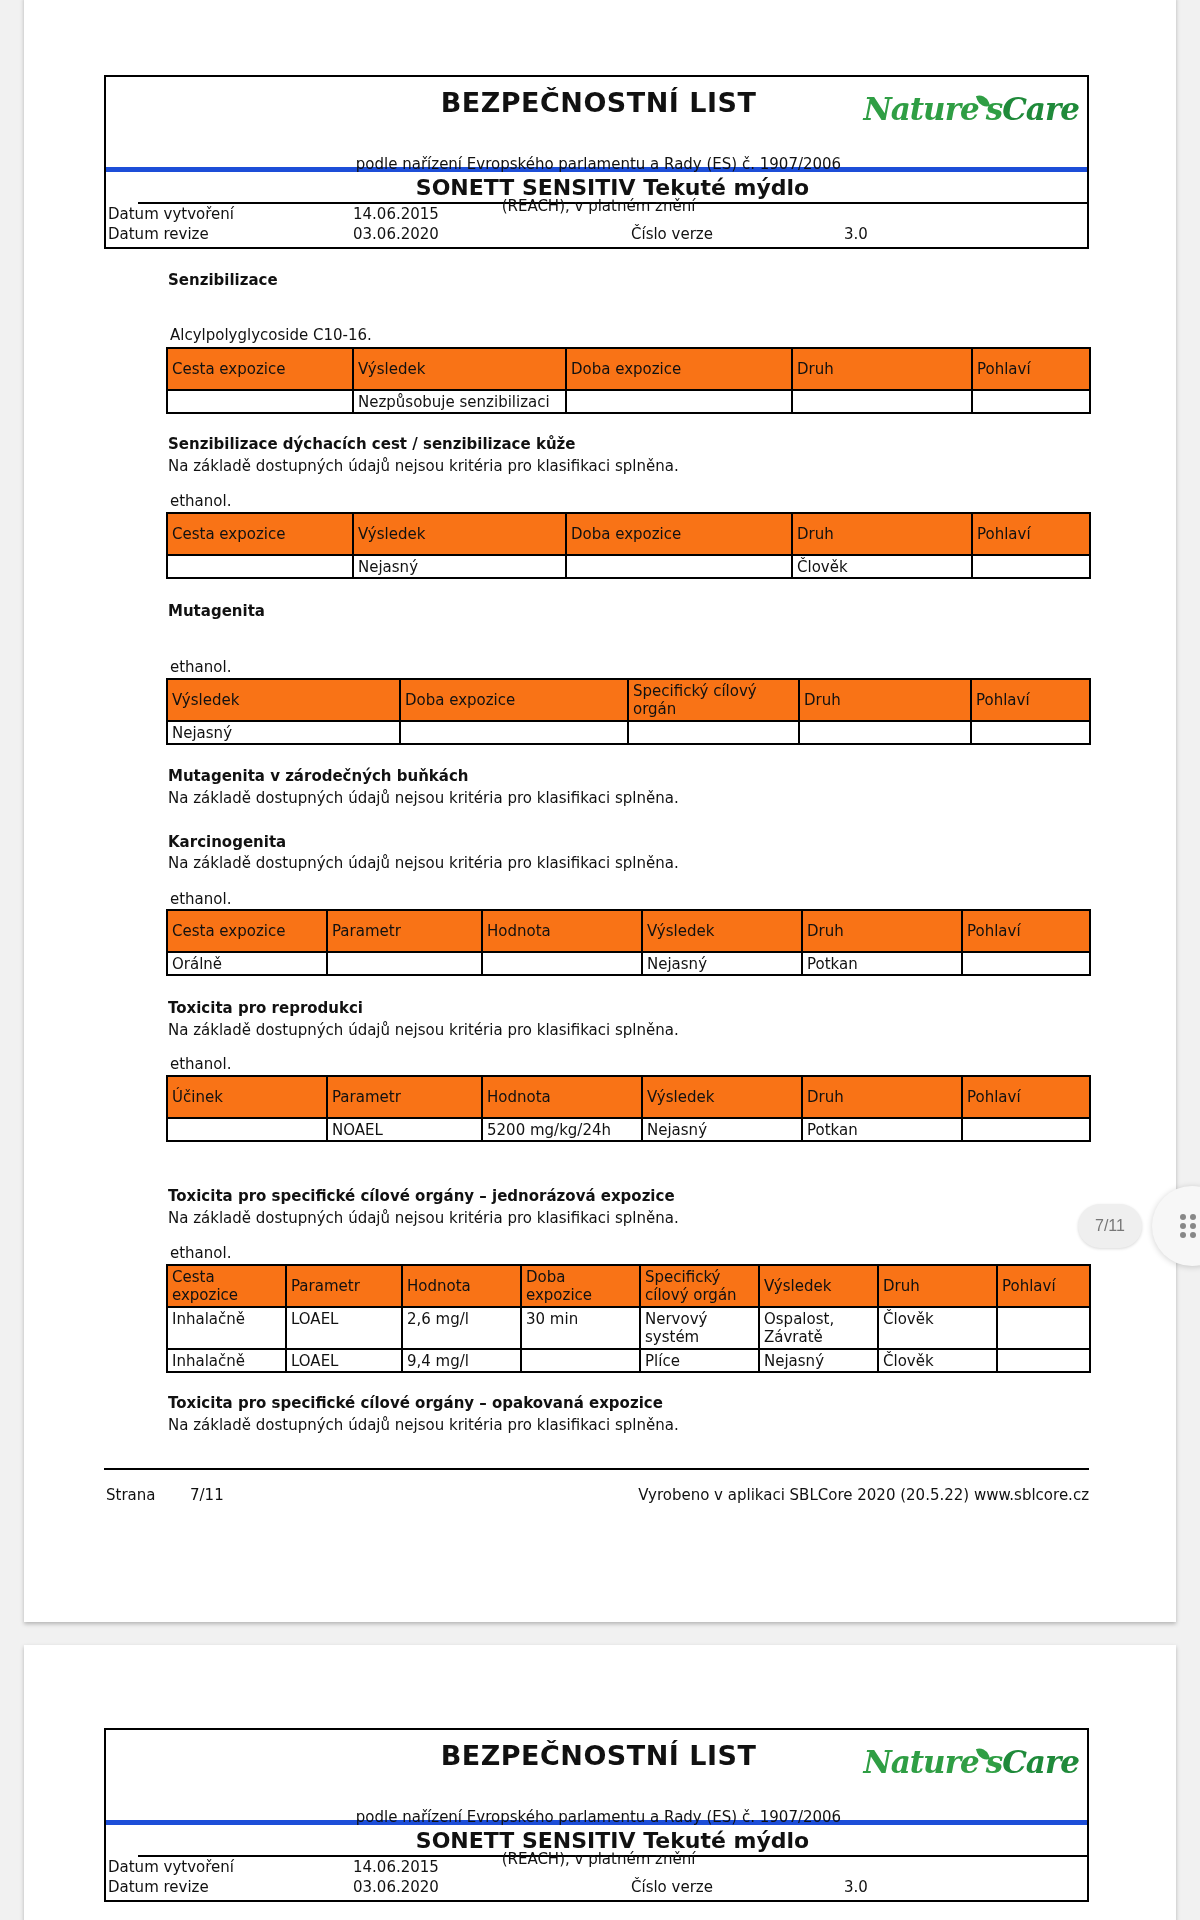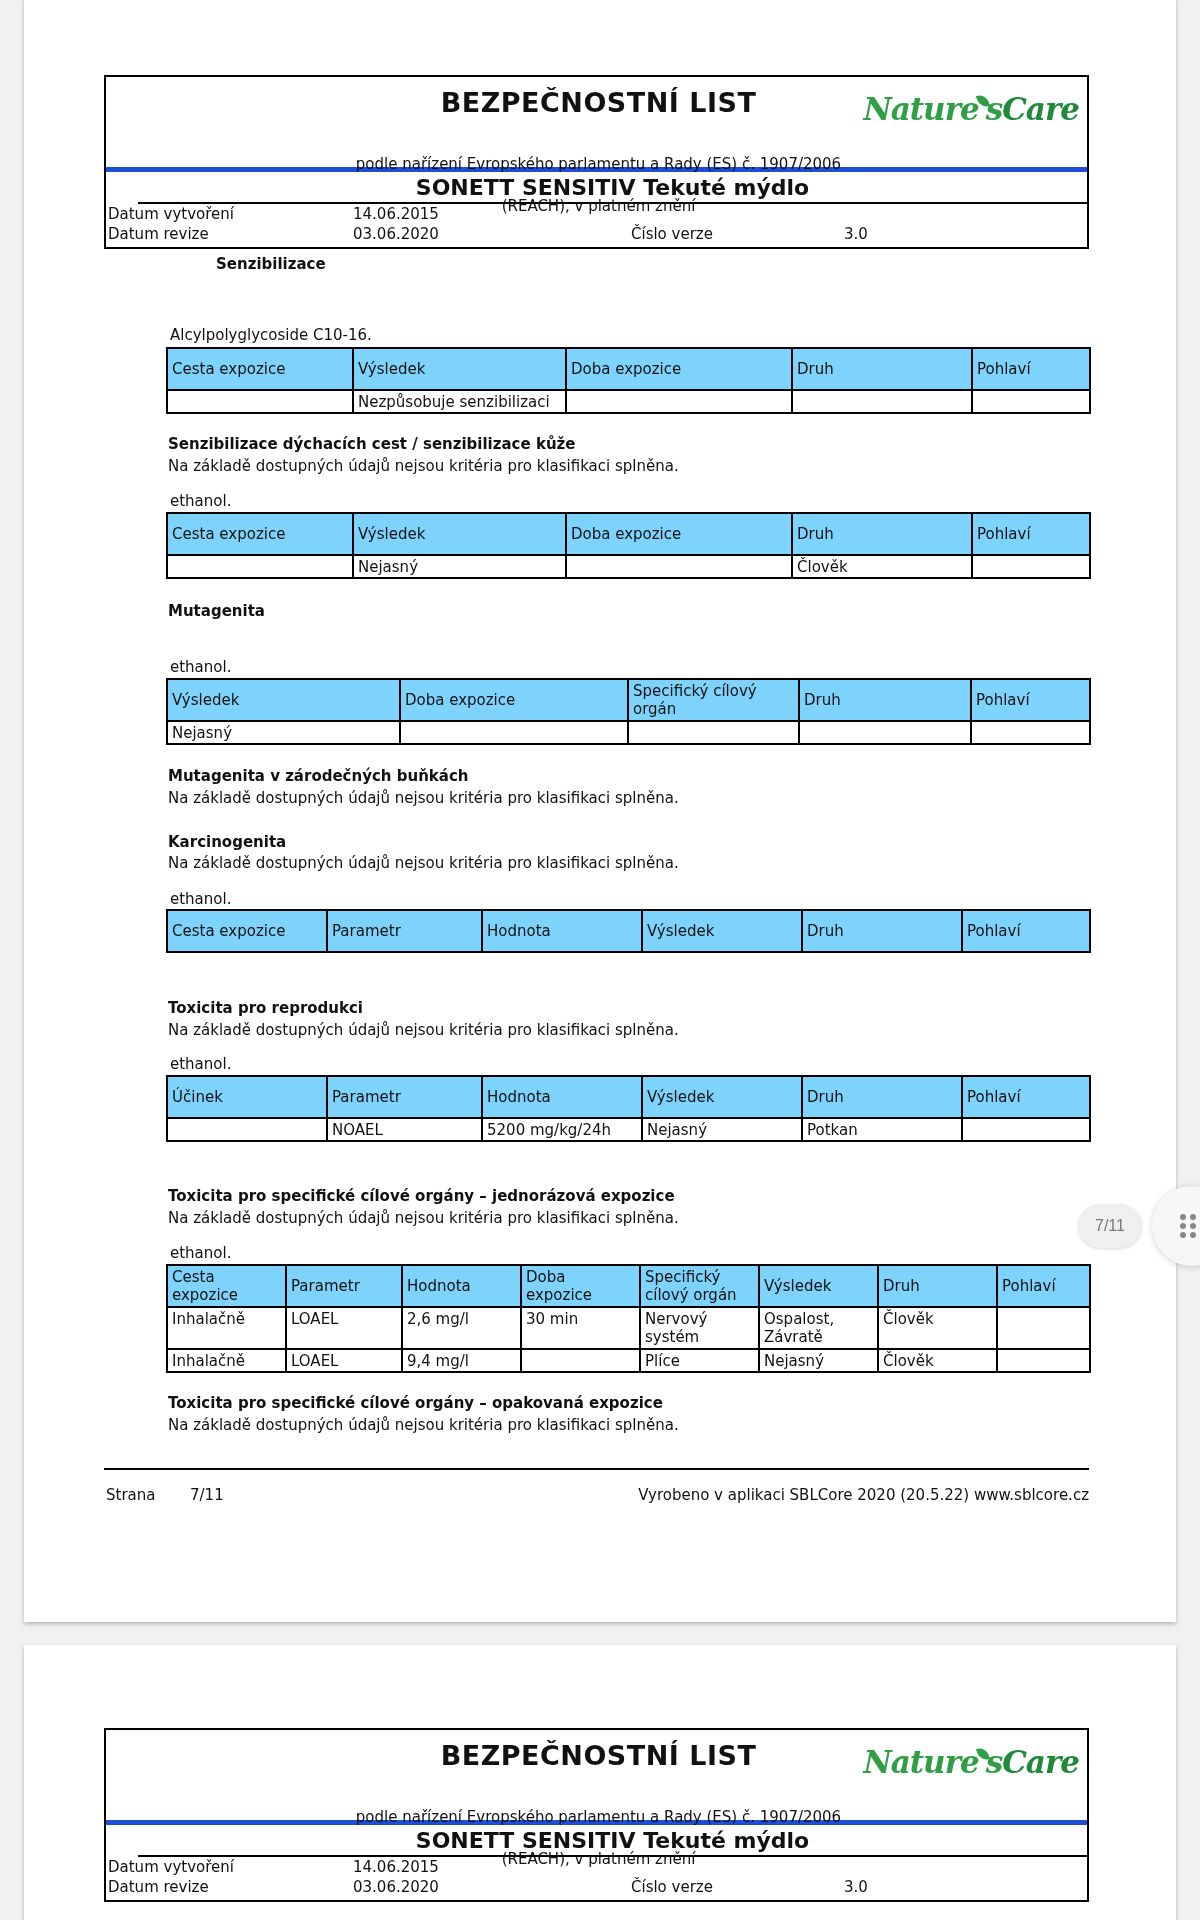--- a/index.html
+++ b/index.html
@@ -17,21 +17,21 @@
   .logo .care { color: #1f8a3a; }
   .leaf { display: inline-block; width: 10px; height: 14px; background: #2f9e44; border-radius: 0 10px 0 10px; transform: rotate(-20deg); margin: 0 -2px 0 -1px; vertical-align: 12px; }
   .hdr-product { height: 32px; border-bottom: 2px solid #000; text-align: center; font-weight: bold; font-size: 22px; line-height: 31px; margin-left: 32px; }
   .hdr-dates { position: relative; height: 43px; font-size: 15px; }
   .hdr-dates .cell { position: absolute; line-height: 20px; text-align: right; }
   .h { position: absolute; left: 144px; font-weight: bold; font-size: 15px; }
   .t { position: absolute; left: 144px; font-size: 15px; }
   .sub { position: absolute; left: 146px; font-size: 15px; }
   table { position: absolute; left: 142px; width: 923px; border-collapse: collapse; font-size: 15px; table-layout: fixed; }
   td, th { border: 2px solid #000; padding: 0 4px; text-align: left; vertical-align: middle; font-weight: normal; line-height: 18px; }
-  th { background: #7dd3fc; height: 42px; margin-top: 25px; }
+  th { background: #f97316; height: 42px; margin-top: 25px; }
   td { height: 23px; }
   td.top { vertical-align: top; padding-top: 2px; }
   .footer-line { position: absolute; left: 80px; width: 985px; top: 1472px; height: 2px; background: #000; }
   .footer { position: absolute; top: 1490px; font-size: 15px; }
   .page-badge { position: absolute; left: 1078px; top: 1204px; width: 64px; height: 44px; border-radius: 22px; background: #efefef; box-shadow: 0 1px 3px rgba(0,0,0,0.15); color: #777; font-size: 16px; text-align: center; line-height: 44px; font-family: "Liberation Sans", sans-serif; }
   .handle { position: absolute; left: 1152px; top: 1186px; width: 80px; height: 80px; border-radius: 40px; background: #f7f7f7; box-shadow: 0 1px 6px rgba(0,0,0,0.18); }
   .handle .dots { position: absolute; left: 28px; top: 28px; width: 16px; height: 24px; }
   .handle .dots i { position: absolute; width: 6px; height: 6px; border-radius: 3px; background: #888; }
 </style>
 </head>
@@ -52,21 +52,21 @@
     <div class="hdr-dates">
       <div class="cell" style="left:2px;top:0;">Datum vytvoření</div>
       <div class="cell" style="left:247px;top:0;">14.06.2015</div>
       <div class="cell" style="left:2px;top:20px;">Datum revize</div>
       <div class="cell" style="left:247px;top:20px;">03.06.2020</div>
       <div class="cell" style="left:525px;top:20px;">Číslo verze</div>
       <div class="cell" style="left:738px;top:20px;">3.0</div>
     </div>
   </div>
 
-  <div class="h" style="top:259px;margin-left:48px;">Senzibilizace</div>
+  <div class="h" style="top:275px;">Senzibilizace</div>
   <div class="sub" style="top:330px;">Alcylpolyglycoside C10-16.</div>
   <table style="top:351px;">
     <colgroup>
         <col style="width:186px">
         <col style="width:213px">
         <col style="width:226px">
         <col style="width:180px">
         <col style="width:118px">
       </colgroup>
     <tbody>
@@ -160,20 +160,28 @@
         <col style="width:128px">
       </colgroup>
     <tbody>
         <tr>
       <th>Cesta expozice</th>
       <th>Parametr</th>
       <th>Hodnota</th>
       <th>Výsledek</th>
       <th>Druh</th>
       <th>Pohlaví</th>
+    </tr>
+    <tr>
+      <td>Orálně</td>
+      <td></td>
+      <td></td>
+      <td>Nejasný</td>
+      <td>Potkan</td>
+      <td></td>
     </tr>
   </tbody>
     </table>
 
   <div class="h" style="top:1003px;">Toxicita pro reprodukci</div>
   <div class="t" style="top:1025px;">Na základě dostupných údajů nejsou kritéria pro klasifikaci splněna.</div>
   <div class="sub" style="top:1059px;">ethanol.</div>
   <table style="top:1079px;">
     <colgroup>
         <col style="width:160px">

